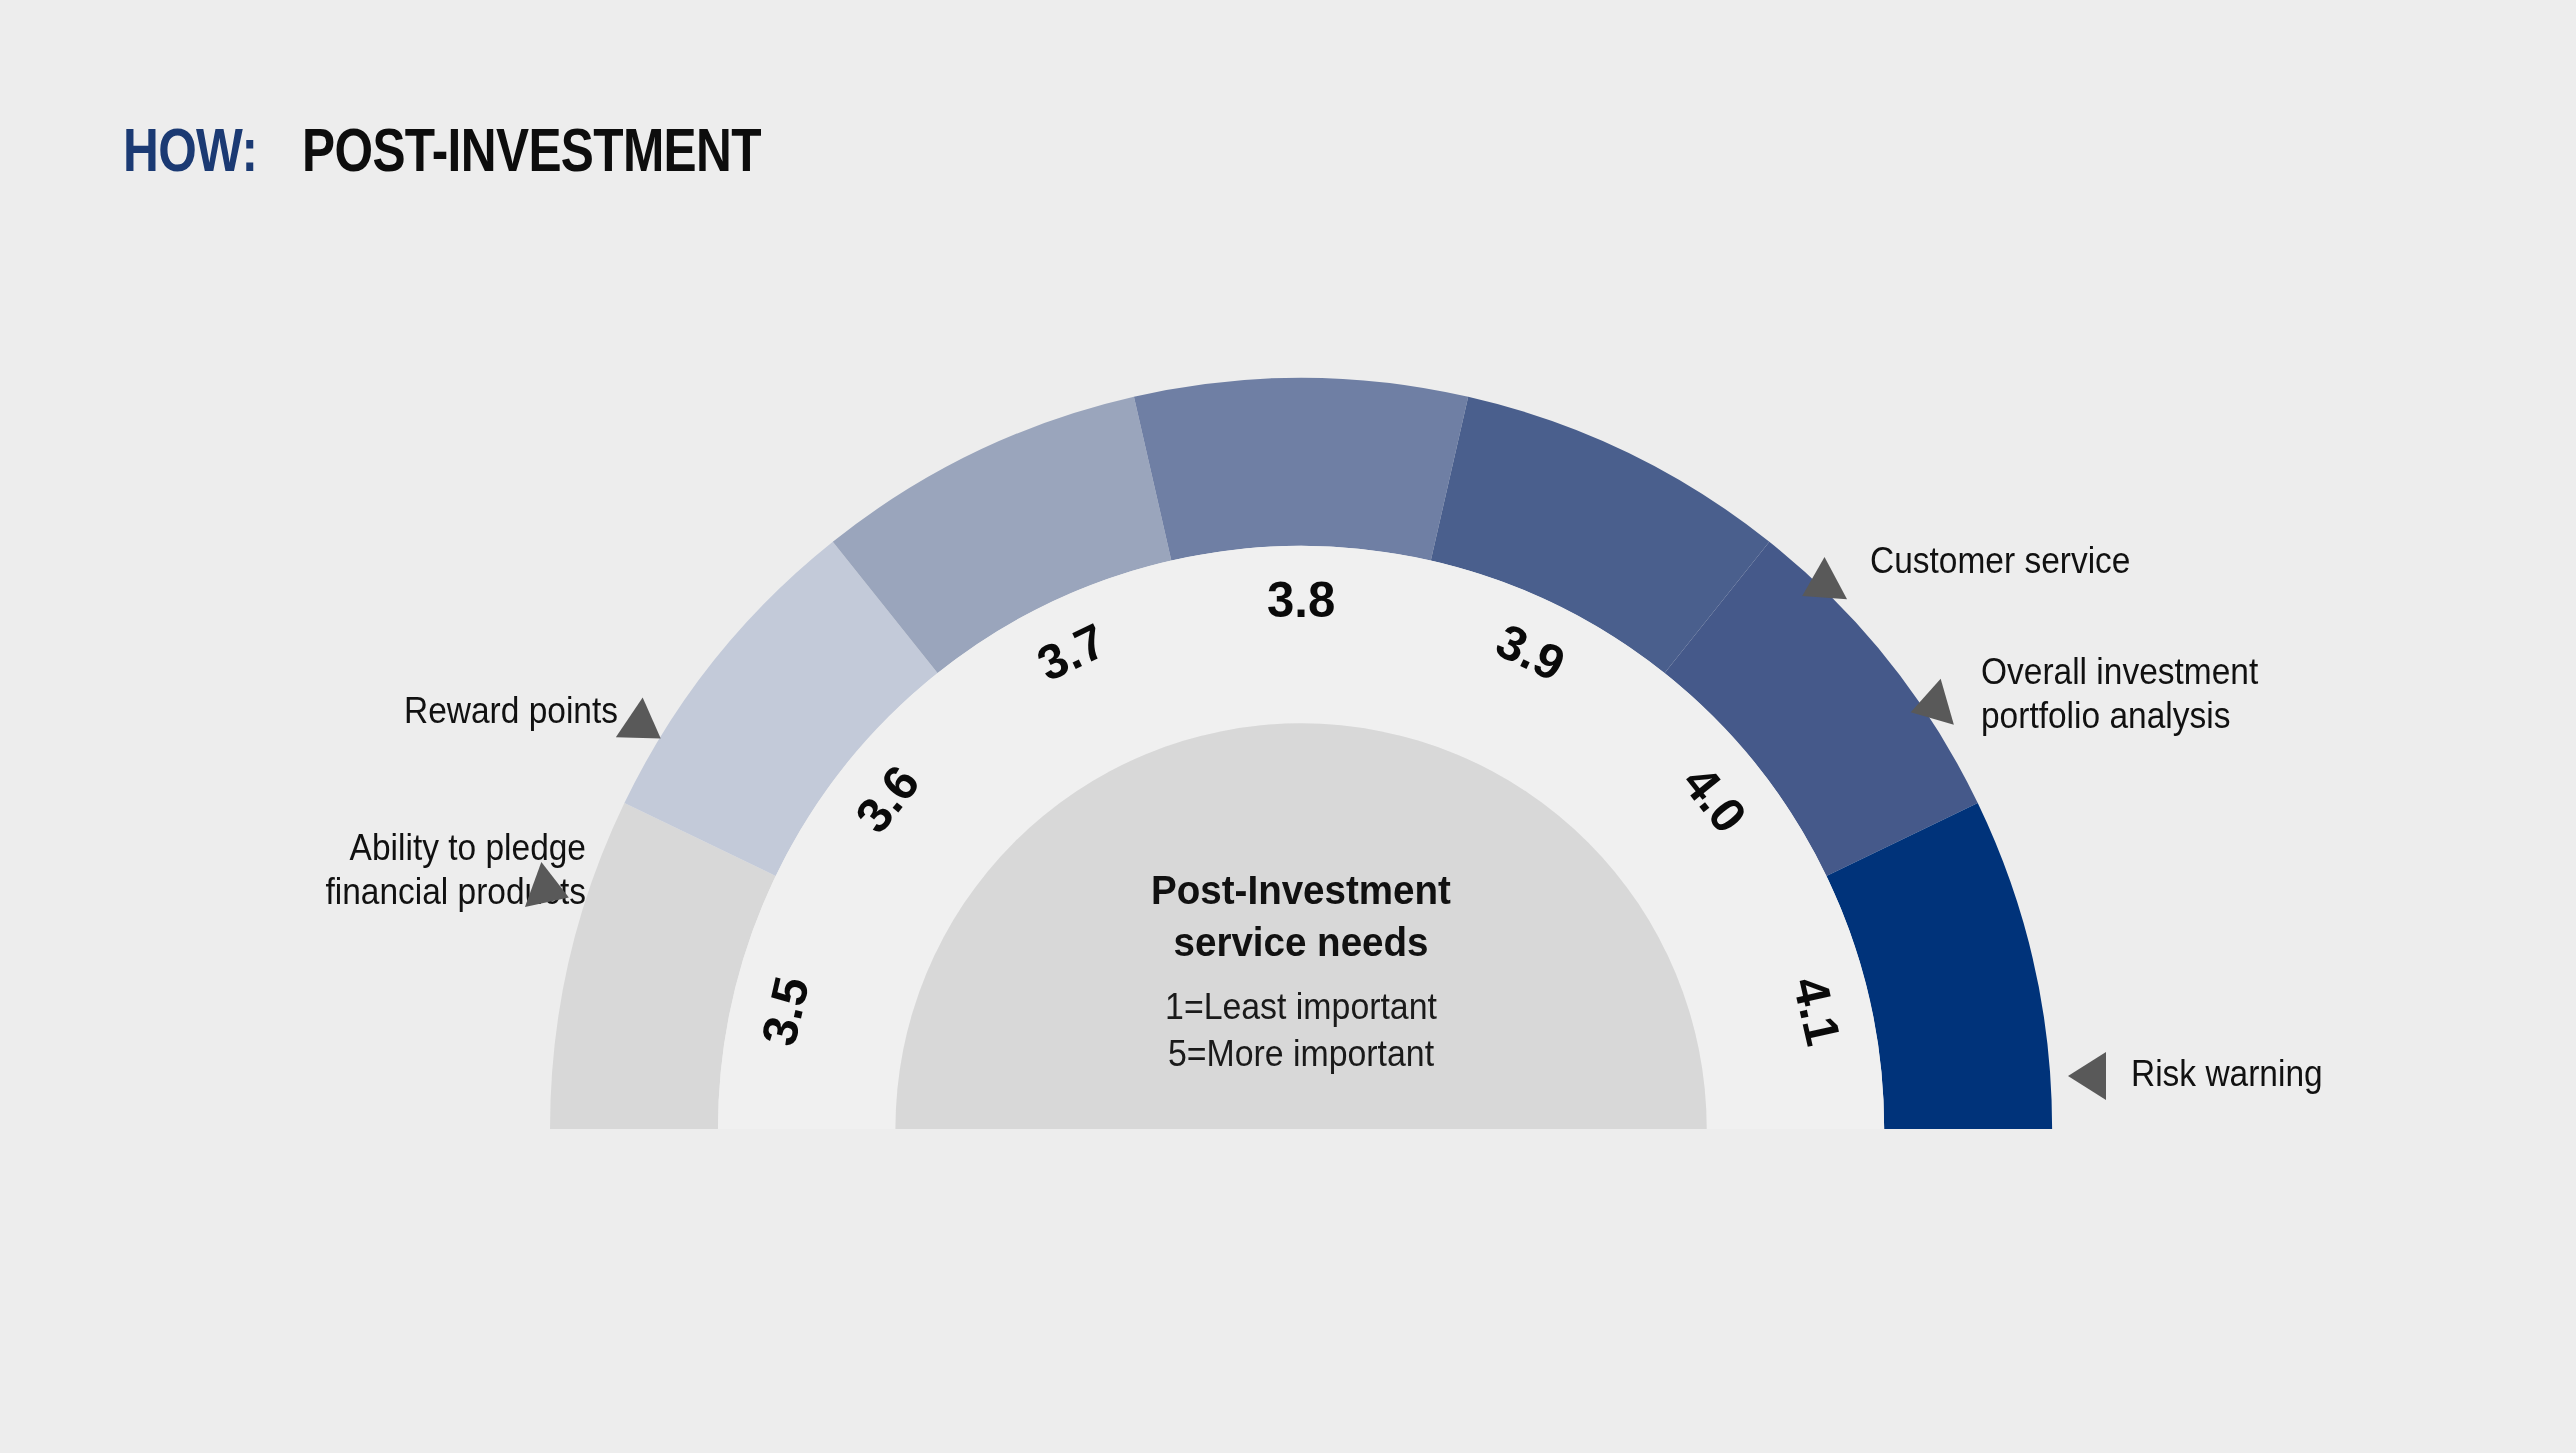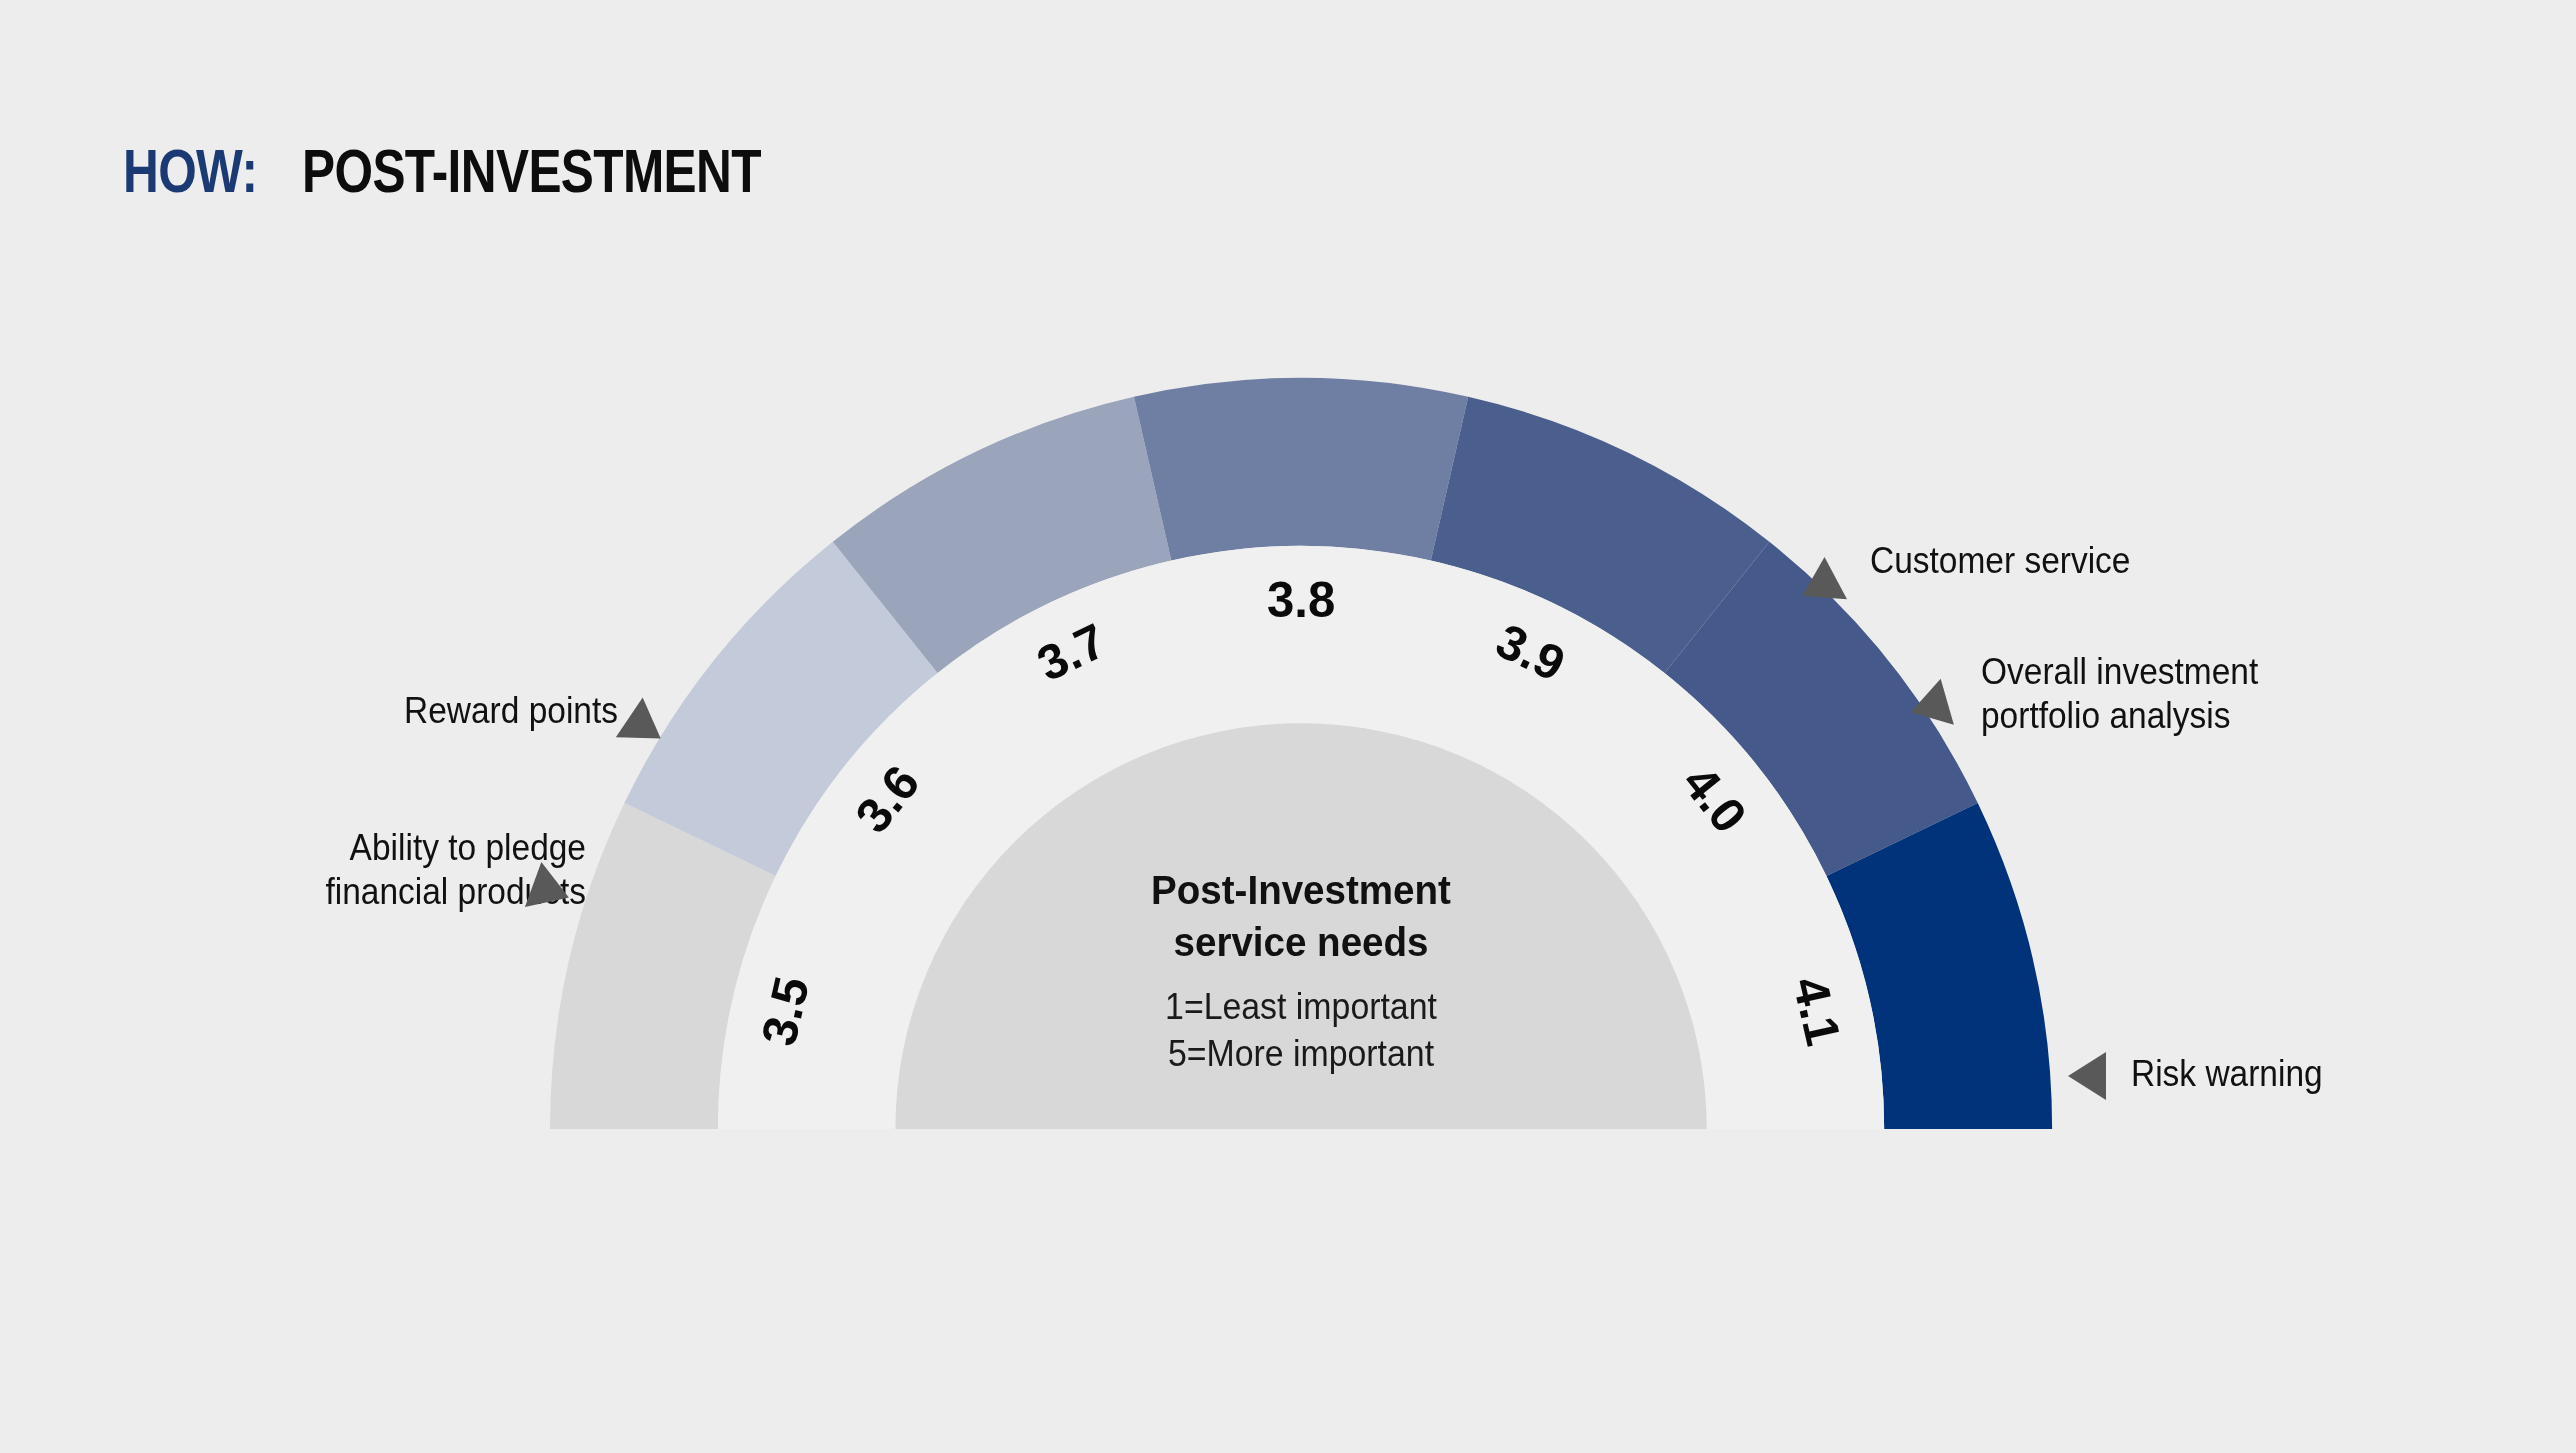--- a/index.html
+++ b/index.html
@@ -14,21 +14,20 @@
     overflow: hidden;
     position: relative;
   }
 
   
   #title-block {
     position: absolute;
     left: 123px;
     top: 119px;
     white-space: nowrap;
-    margin-top: 21px;
   }
   #title-block .title-text {
     font-family: "Liberation Sans Narrow", "Liberation Sans", sans-serif;
     font-weight: bold;
     font-size: 62px;
     letter-spacing: -0.8px;
     transform: scaleX(0.80);
     transform-origin: left center;
     display: inline-block;
     line-height: 1;

